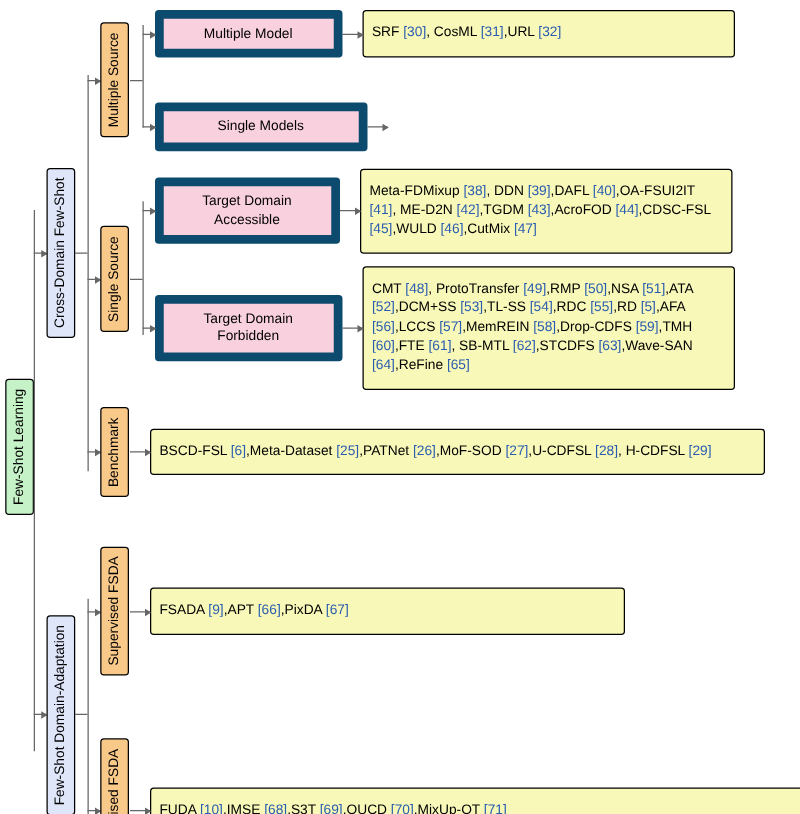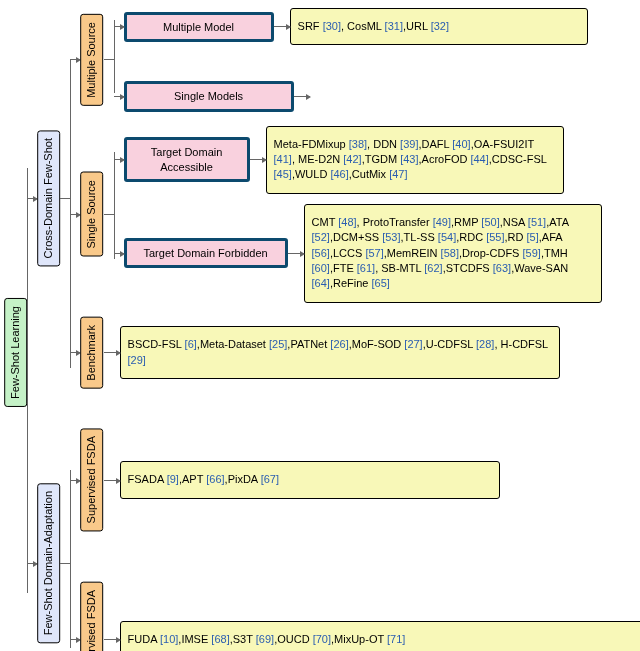--- a/index.html
+++ b/index.html
@@ -11,21 +11,21 @@
     background: #fff;
     color: #000;
     width: 640px;
   }
   .tree { display: flex; align-items: stretch; }
   .node-wrap { display: flex; align-items: center; position: relative; }
   .children { display: flex; flex-direction: column; justify-content: space-around; position: relative; }
   .children > .branch { display: flex; align-items: center; position: relative; }
 
   .box {
-    border: 3px solid #0c4a6e;
+    border: 7px solid #0c4a6e;
     border-radius: 3px;
     padding: 5px 7px;
     text-align: center;
     line-height: 1.3;
   }
   .vbox {
     writing-mode: vertical-rl;
     transform: rotate(180deg);
     text-align: center;
     padding: 7px 4px;
@@ -111,39 +111,39 @@
 
         <div class="branch">
           <div class="conn-h arrow"></div>
           <div class="vbox orange">Single Source</div>
           <div class="conn-h"></div>
           <div class="children" style="gap:10px">
             <div class="vline" style="top:26px;bottom:44px"></div>
 
             <div class="branch">
               <div class="conn-h arrow"></div>
-              <div class="box pink" style="width:126px">Target Domain Accessible</div>
+              <div class="box pink" style="width:148px">Target Domain Accessible</div>
               <div class="conn-h arrow" style="width:16px"></div>
               <div class="leaf yellow" style="width:298px"><span>Meta-FDMixup </span><span class="ref">[38]</span><span>, DDN </span><span class="ref">[39]</span><span>,DAFL </span><span class="ref">[40]</span><span>,OA-FSUI2IT </span><span class="ref">[41]</span><span>, ME-D2N </span><span class="ref">[42]</span><span>,TGDM </span><span class="ref">[43]</span><span>,AcroFOD </span><span class="ref">[44]</span><span>,CDSC-FSL </span><span class="ref">[45]</span><span>,WULD </span><span class="ref">[46]</span><span>,CutMix </span><span class="ref">[47]</span></div>
             </div>
 
             <div class="branch">
               <div class="conn-h arrow"></div>
-              <div class="box pink" style="width:164px">Target Domain Forbidden</div>
+              <div class="box pink" style="width:150px">Target Domain Forbidden</div>
               <div class="conn-h arrow" style="width:16px"></div>
               <div class="leaf yellow" style="width:298px"><span>CMT </span><span class="ref">[48]</span><span>, ProtoTransfer </span><span class="ref">[49]</span><span>,RMP </span><span class="ref">[50]</span><span>,NSA </span><span class="ref">[51]</span><span>,ATA </span><span class="ref">[52]</span><span>,DCM+SS </span><span class="ref">[53]</span><span>,TL-SS </span><span class="ref">[54]</span><span>,RDC </span><span class="ref">[55]</span><span>,RD </span><span class="ref">[5]</span><span>,AFA </span><span class="ref">[56]</span><span>,LCCS </span><span class="ref">[57]</span><span>,MemREIN </span><span class="ref">[58]</span><span>,Drop-CDFS </span><span class="ref">[59]</span><span>,TMH </span><span class="ref">[60]</span><span>,FTE </span><span class="ref">[61]</span><span>, SB-MTL </span><span class="ref">[62]</span><span>,STCDFS </span><span class="ref">[63]</span><span>,Wave-SAN </span><span class="ref">[64]</span><span>,ReFine </span><span class="ref">[65]</span></div>
             </div>
           </div>
         </div>
 
         <div class="branch">
           <div class="conn-h arrow"></div>
           <div class="vbox orange">Benchmark</div>
           <div class="conn-h arrow" style="width:16px"></div>
-          <div class="leaf yellow" style="width:440px"><span>BSCD-FSL </span><span class="ref">[6]</span><span>,Meta-Dataset </span><span class="ref">[25]</span><span>,PATNet </span><span class="ref">[26]</span><span>,MoF-SOD </span><span class="ref">[27]</span><span>,U-CDFSL </span><span class="ref">[28]</span><span>, H-CDFSL </span><span class="ref">[29]</span></div>
+          <div class="leaf yellow" style="width:492px"><span>BSCD-FSL </span><span class="ref">[6]</span><span>,Meta-Dataset </span><span class="ref">[25]</span><span>,PATNet </span><span class="ref">[26]</span><span>,MoF-SOD </span><span class="ref">[27]</span><span>,U-CDFSL </span><span class="ref">[28]</span><span>, H-CDFSL </span><span class="ref">[29]</span></div>
         </div>
       </div>
     </div>
 
     <div class="branch">
       <div class="conn-h arrow"></div>
       <div class="vbox blue">Few-Shot Domain-Adaptation</div>
       <div class="conn-h"></div>
 
       <div class="children" style="gap:50px">

